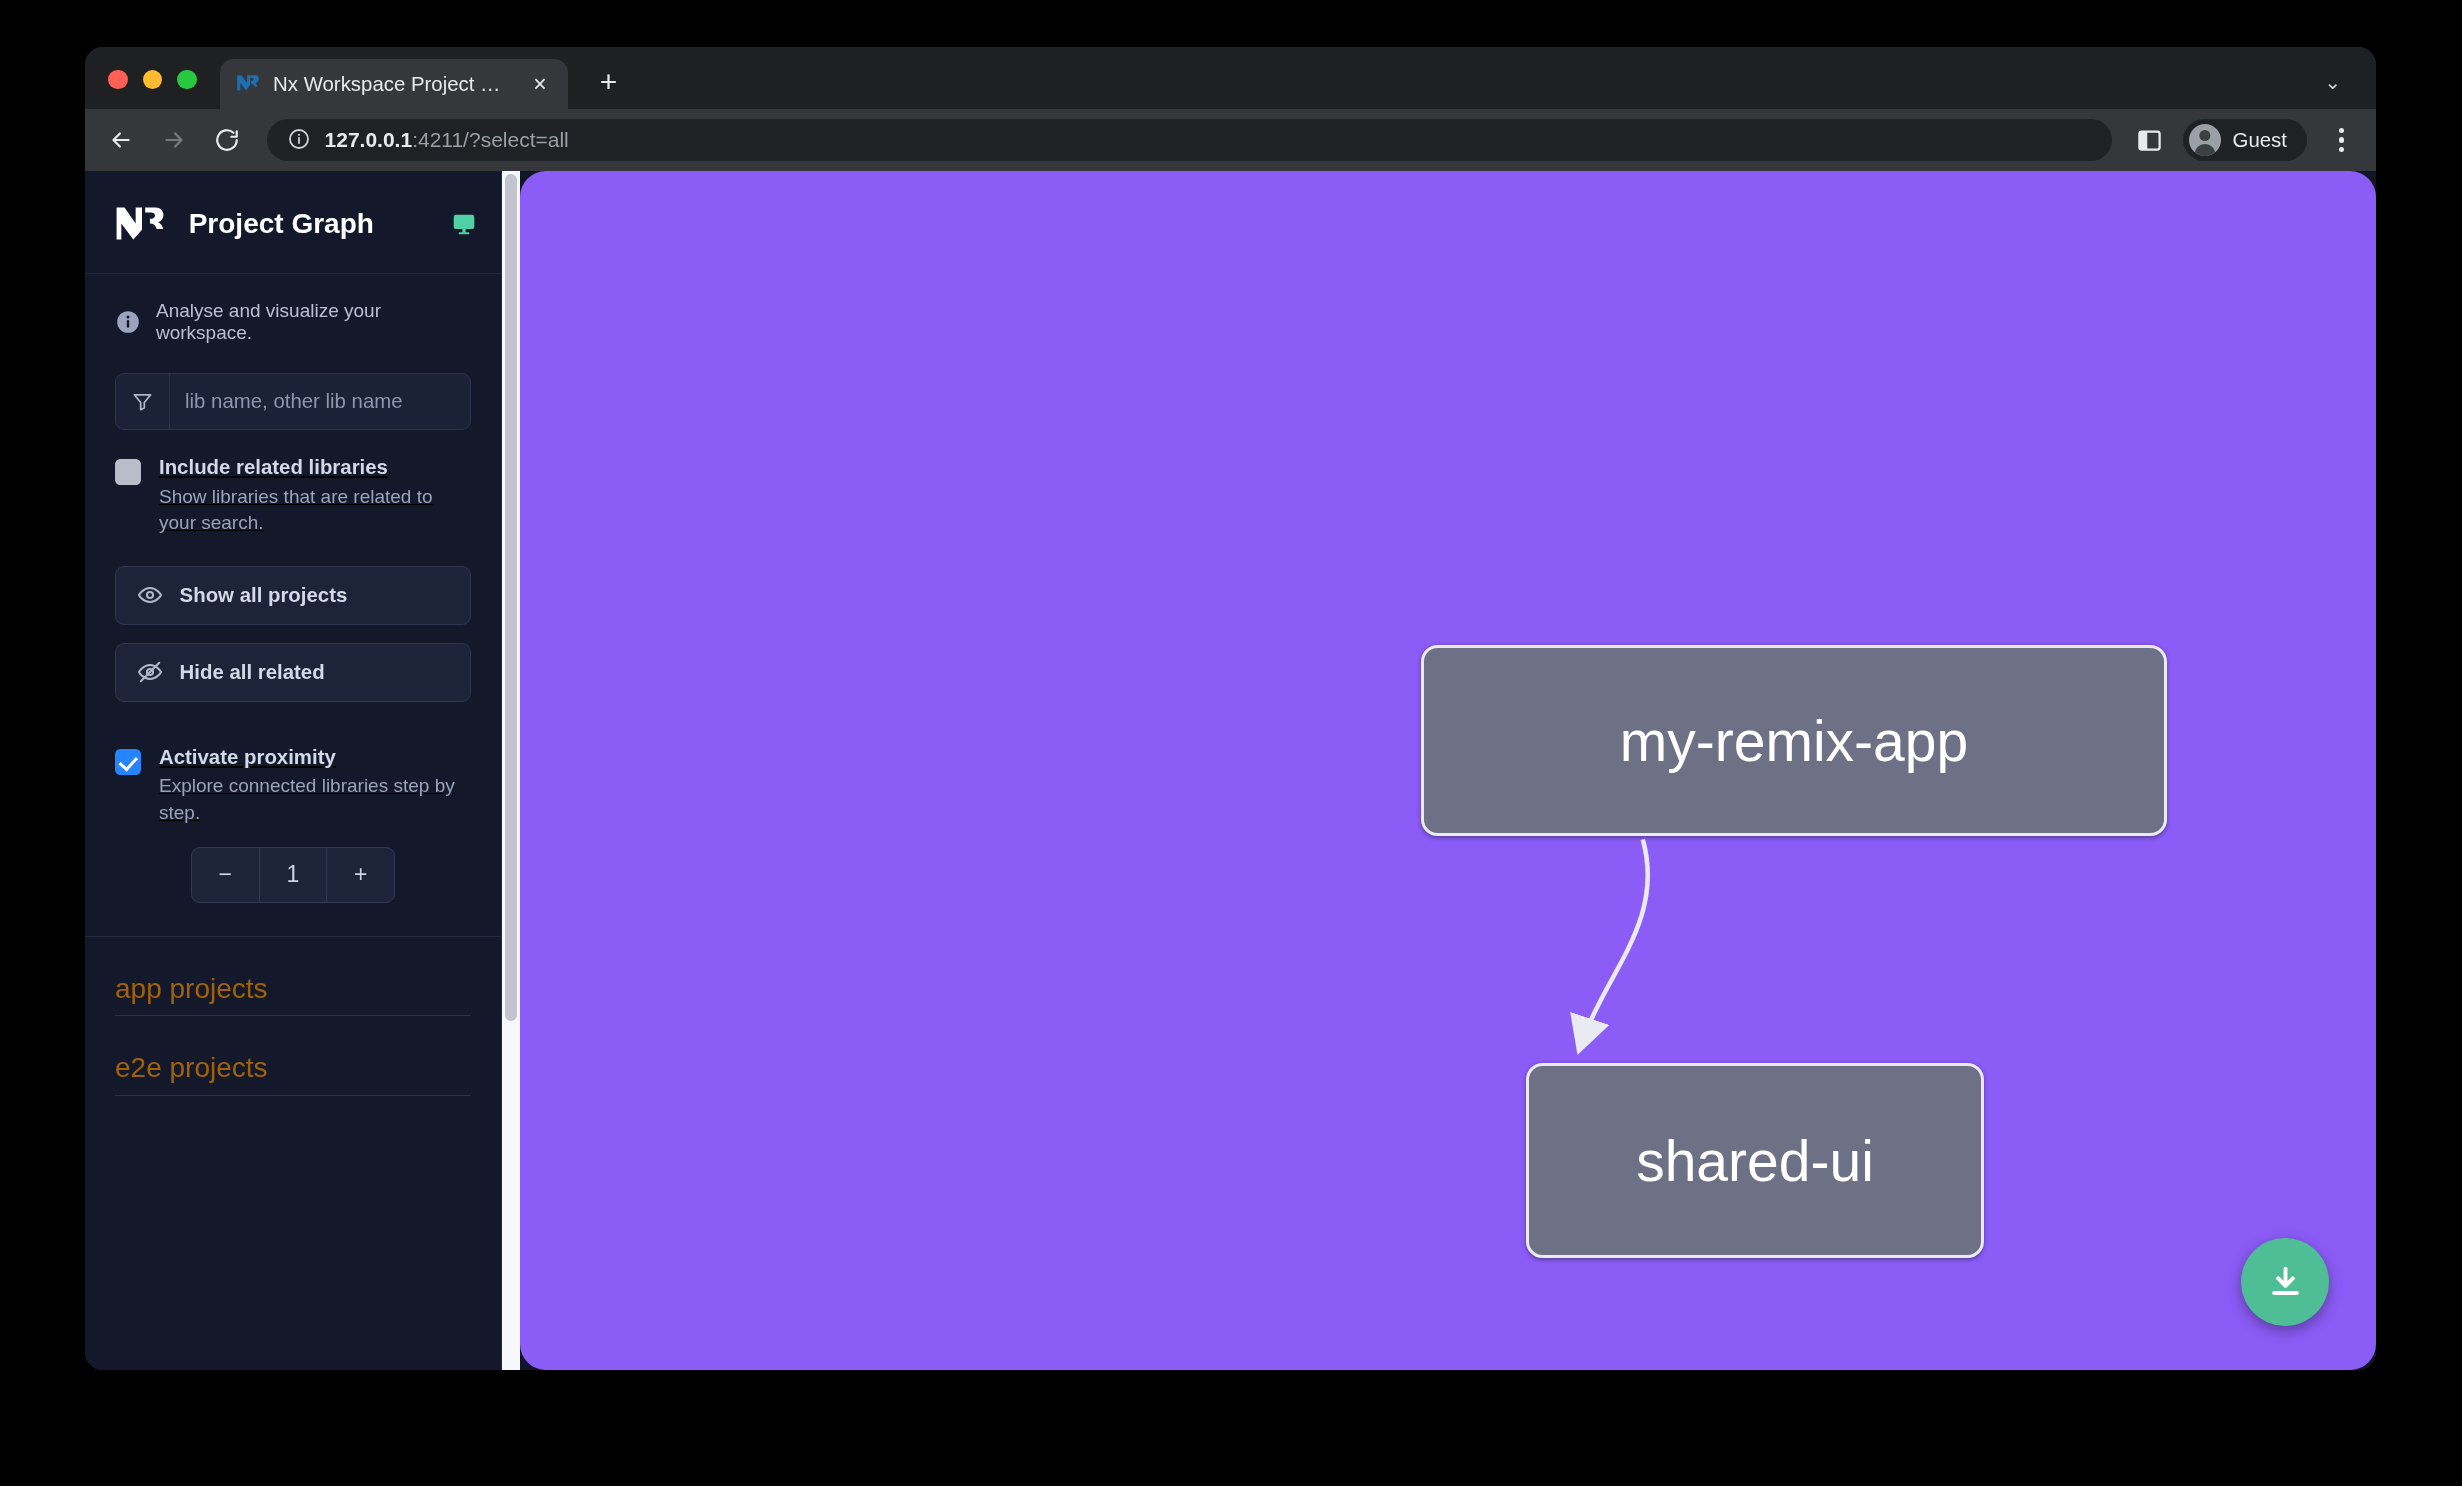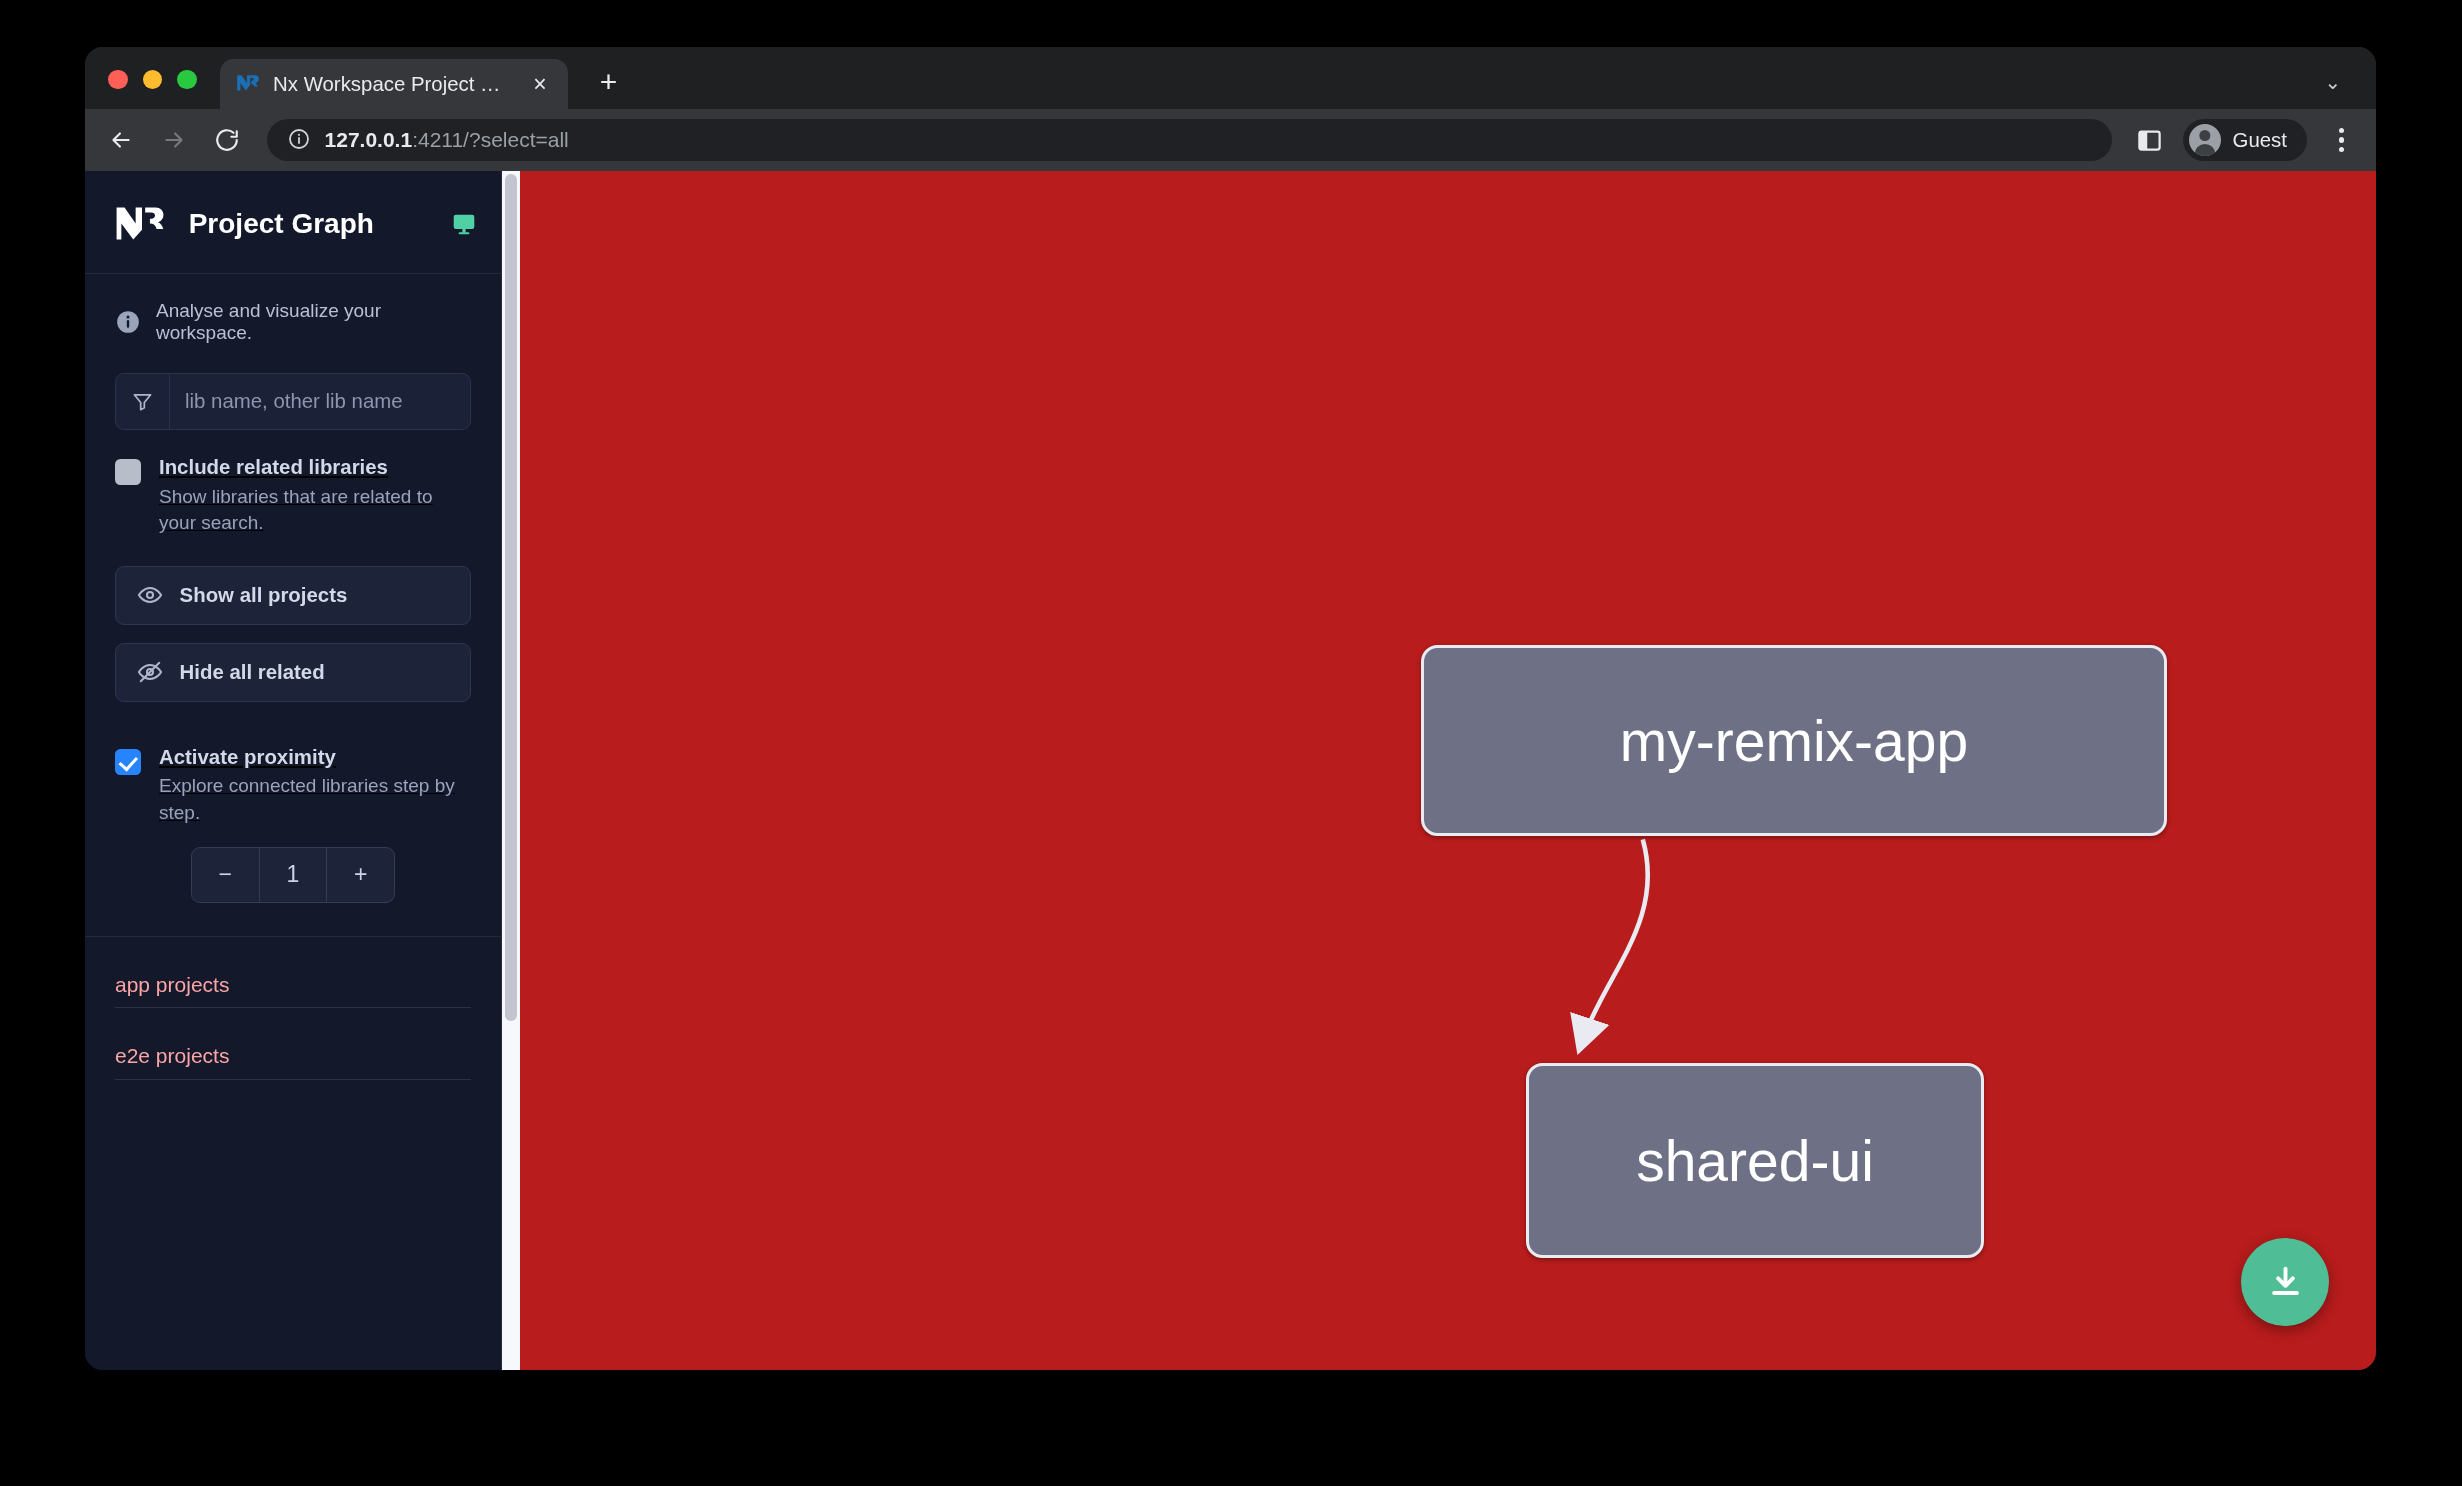--- a/index.html
+++ b/index.html
@@ -206,38 +206,38 @@
     flex: 1 1 0; height: 100%;
     display: flex; align-items: center; justify-content: center;
     color: #cdd4e6; font-size: 23px;
   }
   .stepper > div + div { border-left: 0.8px solid #343b55; }
 
   .sb-divider { height: 0.8px; background: #232a40; margin: 33px 0 0 0; }
 
   .sb-section { padding: 0 30px; }
   .section-head {
-    color: #fca5a5; font-size: 21px;
+    color: #a16207; font-size: 28px;
     padding: 36px 0 10.6px 0;
     border-bottom: 0.8px solid #2a3148;
   }
 
   
   .sb-scroll {
     width: 18px; flex: 0 0 18px;
     background: #f7f8fc; position: relative;
   }
   .sb-thumb {
     position: absolute; left: 3px; top: 3px;
     width: 12px; height: 847px;
     background: #c2c5cf; border-radius: 6px;
   }
 
   
-  .canvas { flex: 1 1 auto; position: relative; background: #b91c1c; overflow: hidden; }
+  .canvas { flex: 1 1 auto; position: relative; background: #8b5cf6; overflow: hidden; border-radius: 26px; }
   .graph-svg { position: absolute; inset: 0; width: 100%; height: 100%; }
 
   .node {
     position: absolute;
     background: #6e7186;
     border: 3px solid #e9eaf2;
     border-radius: 16.6px;
     display: flex; align-items: center; justify-content: center;
     color: #ffffff; font-weight: 400;
     box-shadow: 0 1.5px 4.5px rgba(0,0,0,.35);

